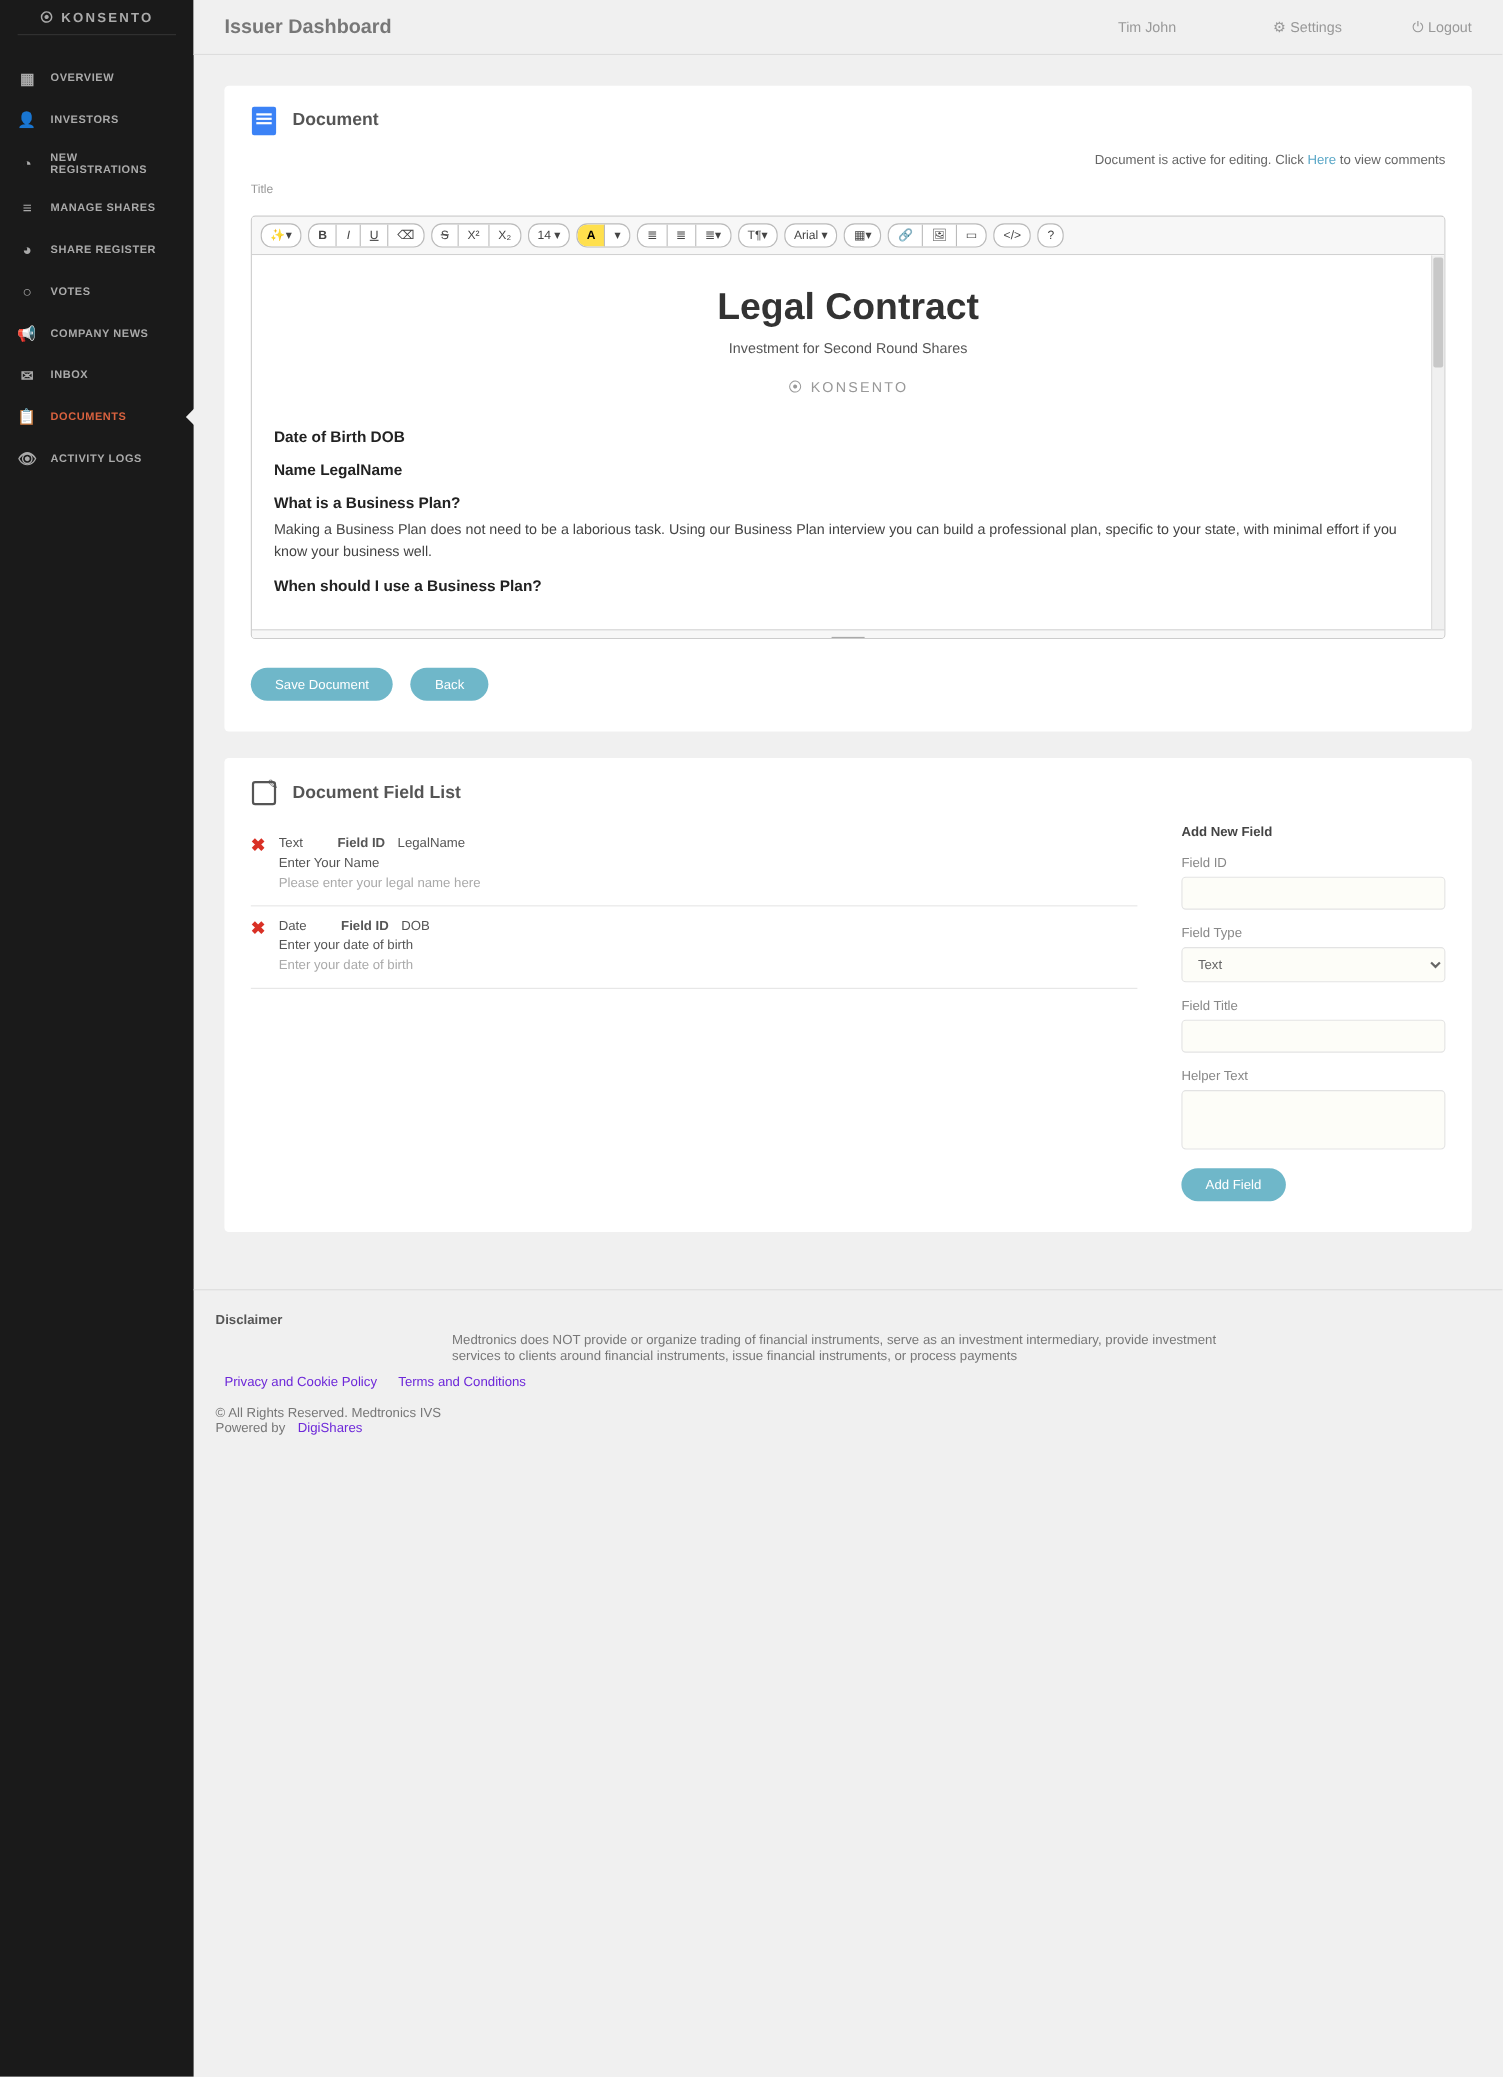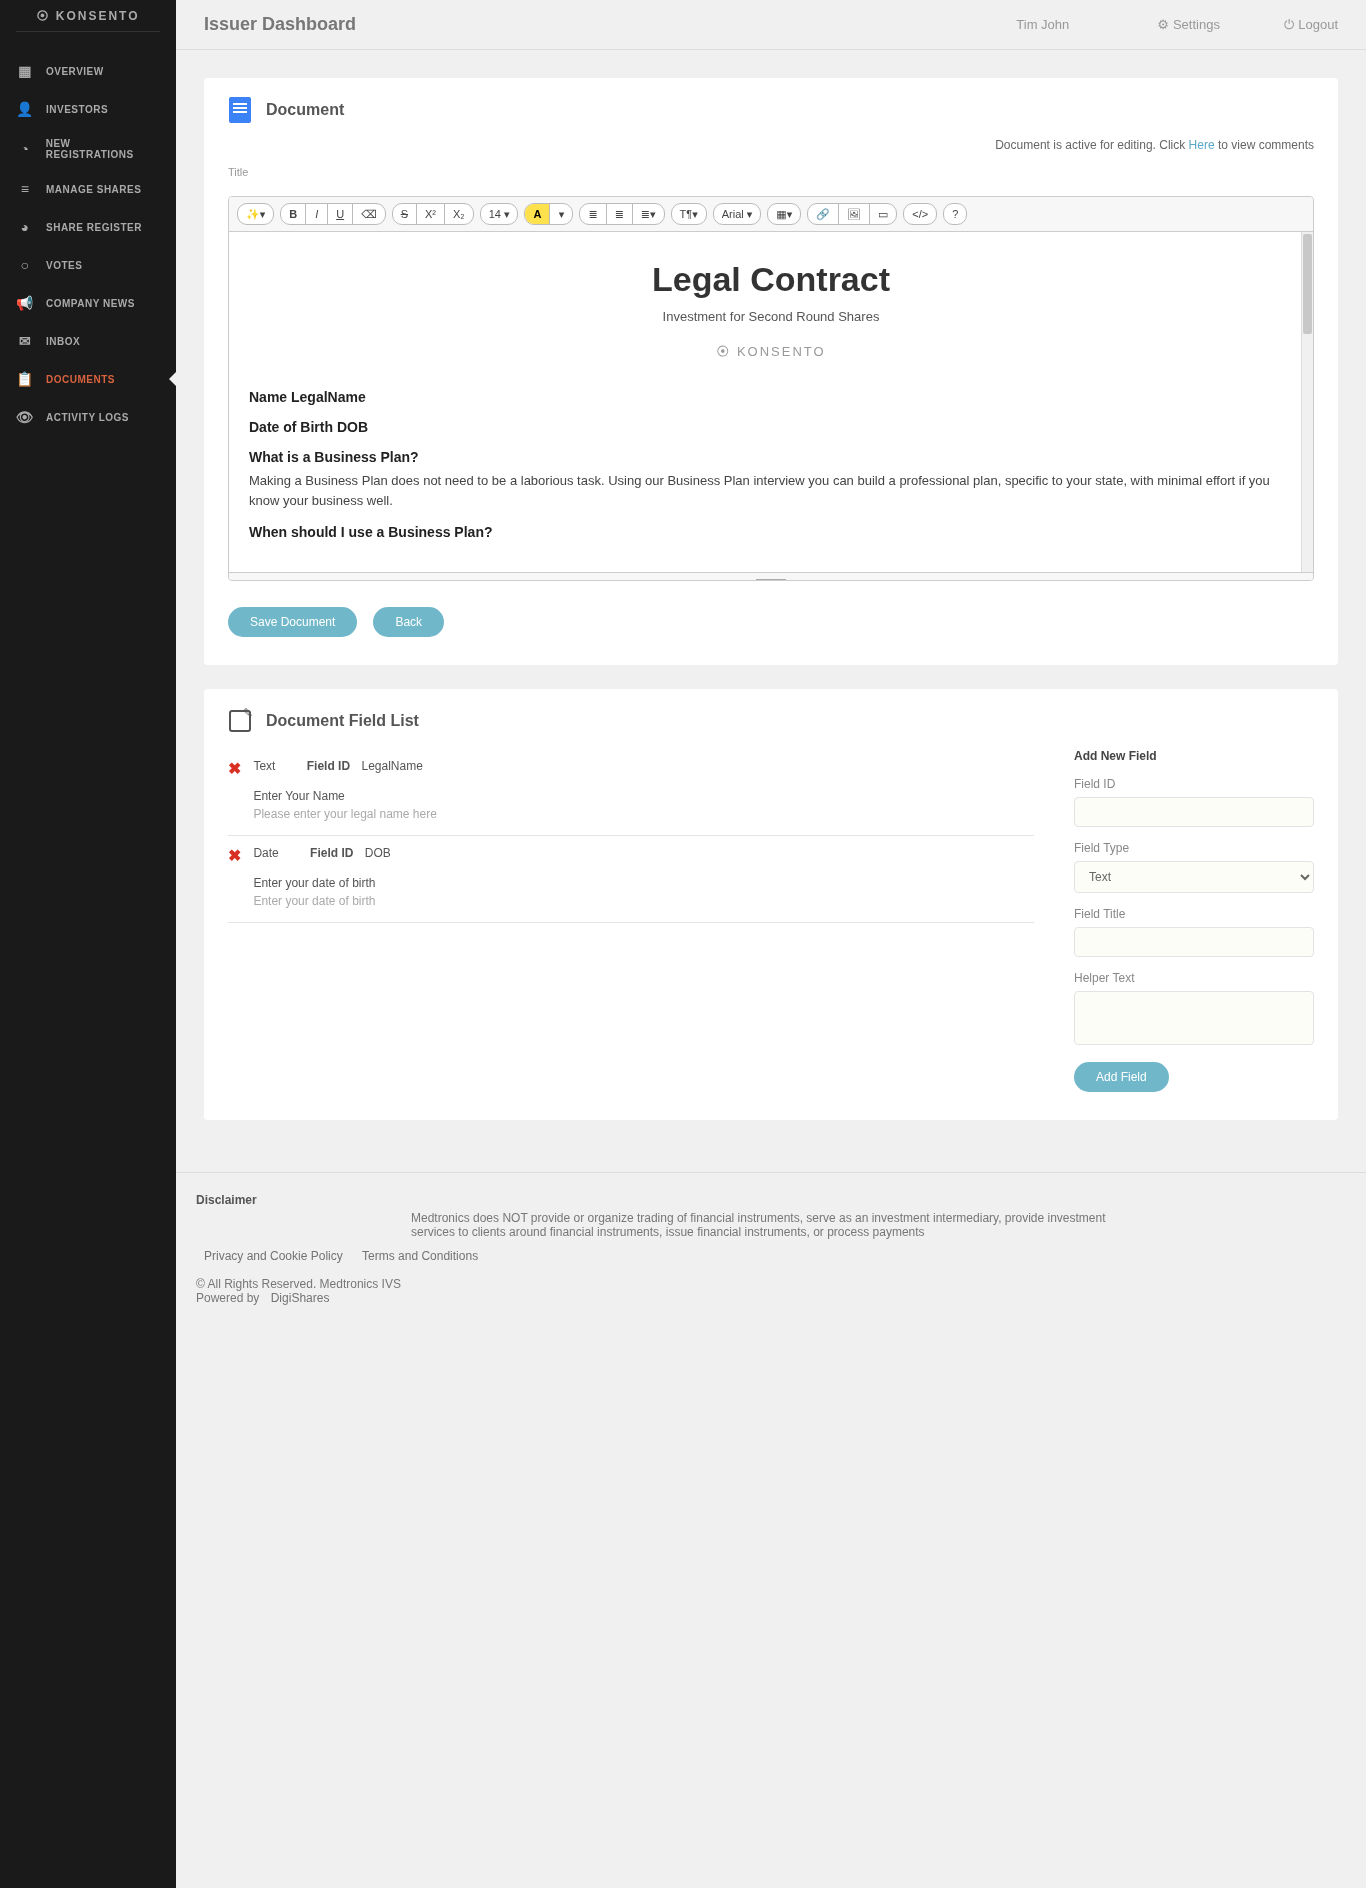--- a/index.html
+++ b/index.html
@@ -49,31 +49,31 @@
 .resize-handle::after { content: ""; display: inline-block; width: 30px; height: 4px; border-top: 1px solid #aaa; border-bottom: 1px solid #aaa; margin-top: 1px; }
 .btn-row { margin-top: 26px; display: flex; gap: 16px; }
 .btn { background: #6fb7c9; color: #fff; border: none; border-radius: 16px; padding: 8px 22px; font-size: 12px; cursor: pointer; }
 .field-list { display: flex; gap: 40px; margin-top: 8px; }
 .field-items { flex: 1; }
 .field-item { border-bottom: 1px solid #e5e5e5; padding: 10px 0 14px; display: flex; gap: 12px; }
 .del-x { color: #d93025; font-size: 16px; font-weight: bold; cursor: pointer; }
 .field-meta { font-size: 12px; color: #555; }
 .field-meta .type { margin-right: 28px; }
 .field-meta .flbl { margin-right: 8px; font-weight: bold; }
-.field-title-row { font-size: 12px; color: #555; margin-top: 16px; }
+.field-title-row { font-size: 12px; color: #555; margin-top: 4px; }
 .field-helper { font-size: 12px; color: #aaa; margin-top: 4px; }
 .add-panel { width: 240px; }
 .add-panel h4 { font-size: 12px; font-weight: bold; color: #444; margin-bottom: 14px; }
 .add-panel .form-group { margin-bottom: 14px; }
 .add-panel label { font-size: 12px; color: #888; display: block; margin-bottom: 6px; }
 .add-panel input, .add-panel select, .add-panel textarea { width: 100%; border: 1px solid #e3e3e3; background: #fdfdf8; border-radius: 4px; padding: 7px 10px; font-size: 12px; color: #666; }
 .add-panel textarea { height: 54px; resize: none; }
 .footer { border-top: 1px solid #ddd; padding: 20px; text-align: left; font-size: 12px; color: #777; }
 .footer b { color: #555; }
-.footer a { color: #737373; text-decoration: none; margin: 8px 8px; }
+.footer a { color: #6d28d9; text-decoration: none; margin: 8px 8px; }
 .list-icon { width: 22px; height: 22px; border: 2px solid #555; border-radius: 3px; position: relative; }
 .list-icon::before { content: "✎"; position: absolute; top: -6px; right: -4px; font-size: 12px; color: #555; }
 .scroll-track { position: absolute; right: 0; top: 0; bottom: 0; width: 12px; background: #f0f0f0; border-left: 1px solid #ddd; }
 .scroll-thumb { position: absolute; left: 1px; right: 1px; top: 2px; height: 100px; background: #c8c8c8; border-radius: 2px; }
 </style>
 </head>
 <body>
 
 <div class="layout">
   <aside class="sidebar">
@@ -201,22 +201,22 @@
                 <span class="tbtn">?</span>
               </span>
           </div>
           <div class="editor-body">
             <div class="scroll-track">
                 <div class="scroll-thumb"></div>
               </div>
             <h1>Legal Contract</h1>
             <div class="sub">Investment for Second Round Shares</div>
             <div class="brand-center">⦿ KONSENTO</div>
+            <h3><span>Date of Birth </span><span>DOB</span></h3>
             <h3><span>Name </span><span>LegalName</span></h3>
-            <h3><span>Date of Birth </span><span>DOB</span></h3>
             <h3>What is a Business Plan?</h3>
             <p>Making a Business Plan does not need to be a laborious task. Using our Business Plan interview you can build a professional plan, specific to your state, with minimal effort if you know your business well.</p>
             <h3>When should I use a Business Plan?</h3>
           </div>
           <div class="resize-handle"></div>
         </div>
 
         <div class="btn-row">
           <button class="btn">Save Document</button>
           <button class="btn">Back</button>

